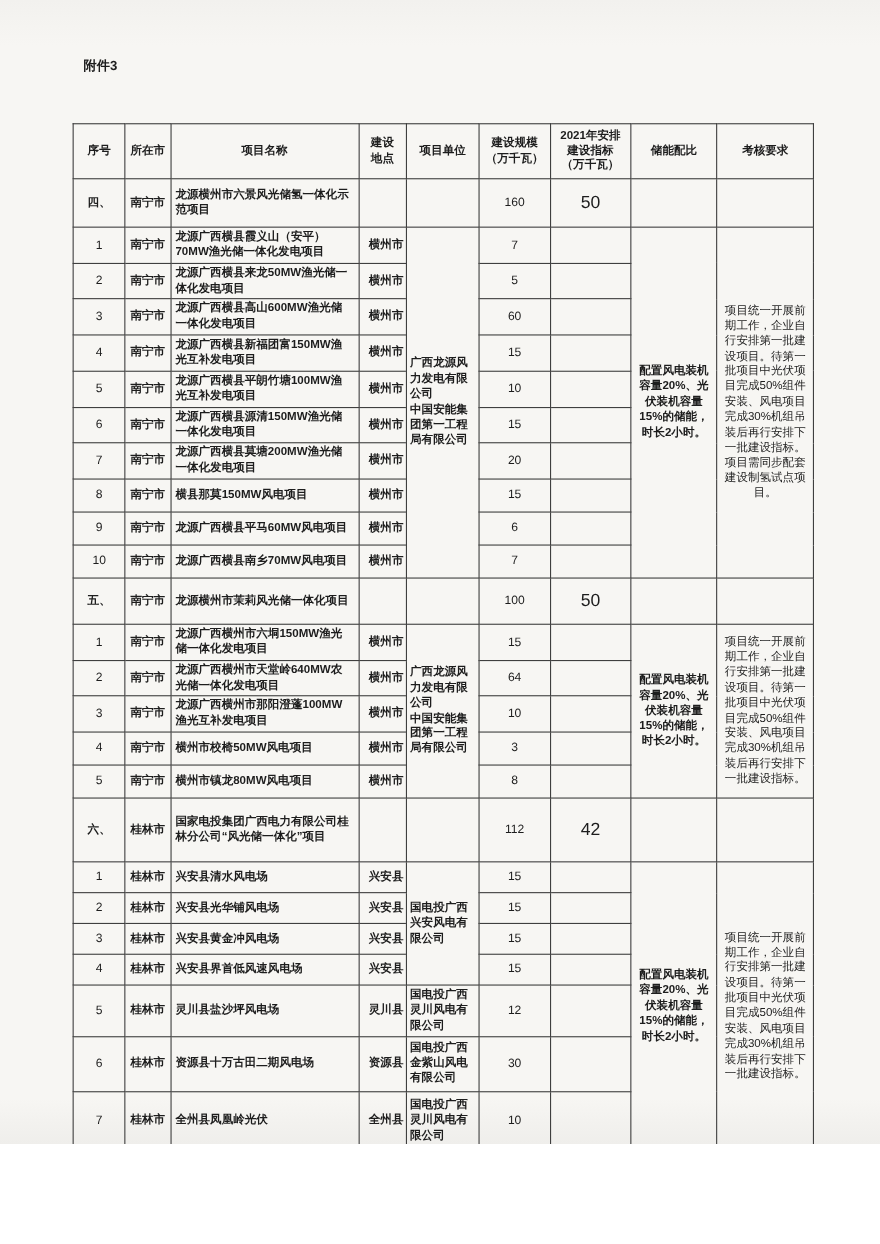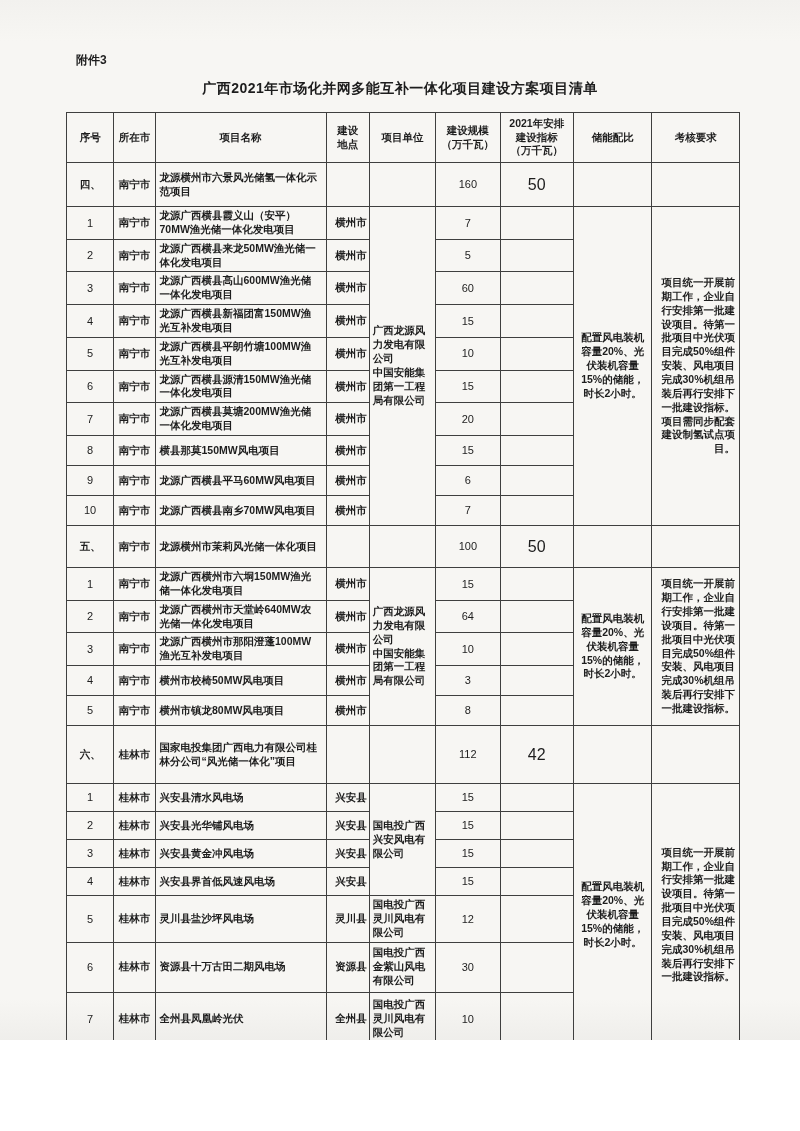--- a/index.html
+++ b/index.html
@@ -16,33 +16,32 @@
   td.hd{font-weight:700;text-align:center;white-space:pre-line;font-size:10.5px;}
   .c-no{text-align:center;font-size:11px;}
   .c-no-sec{text-align:center;font-weight:700;}
   .c-city{text-align:center;font-weight:700;}
   .c-name{text-align:left;font-weight:700;margin-top:20px;}
   .c-loc{text-align:right;font-weight:700;padding:2px 2px;}
   .c-unit{text-align:left;font-weight:700;white-space:pre-line;padding:2px 3px;margin-top:24px;}
   .c-scale{text-align:center;font-size:11px;}
   .c-ind{text-align:center;font-size:16px;}
   .c-store{text-align:center;font-weight:700;vertical-align:middle;padding:2px 4px;}
-  .c-assess{text-align:right;font-weight:700;vertical-align:middle;padding:2px 4px;}
+  .c-assess{text-align:center;font-weight:400;vertical-align:middle;padding:2px 4px;}
   tr.h-head{height:50px;}
   tr.h-sec4{height:44px;} tr.h-sec5{height:42px;} tr.h-sec6{height:58px;}
   tr.h-row{height:30px;} tr.h-row6a{height:28px;}
   tr.h-row6b{height:46px;} tr.h-row6c{height:50px;} tr.h-row6d{height:54px;}
   .footer{position:absolute;top:1088px;left:0;width:100%;text-align:center;font-size:12px;letter-spacing:2px;}
 </style>
 </head>
 <body>
 
 <div class="page">
   <div class="attachment">附件3</div>
-  <div class="doc-title">广西2021年市场化并网多能互补一体化项目建设方案项目清单</div>
 
   <table class="main">
     <colgroup>
       <col style="width:47px">
         <col style="width:41px">
         <col style="width:170px">
       <col style="width:43px">
         <col style="width:66px">
         <col style="width:64px">
       <col style="width:73px">

